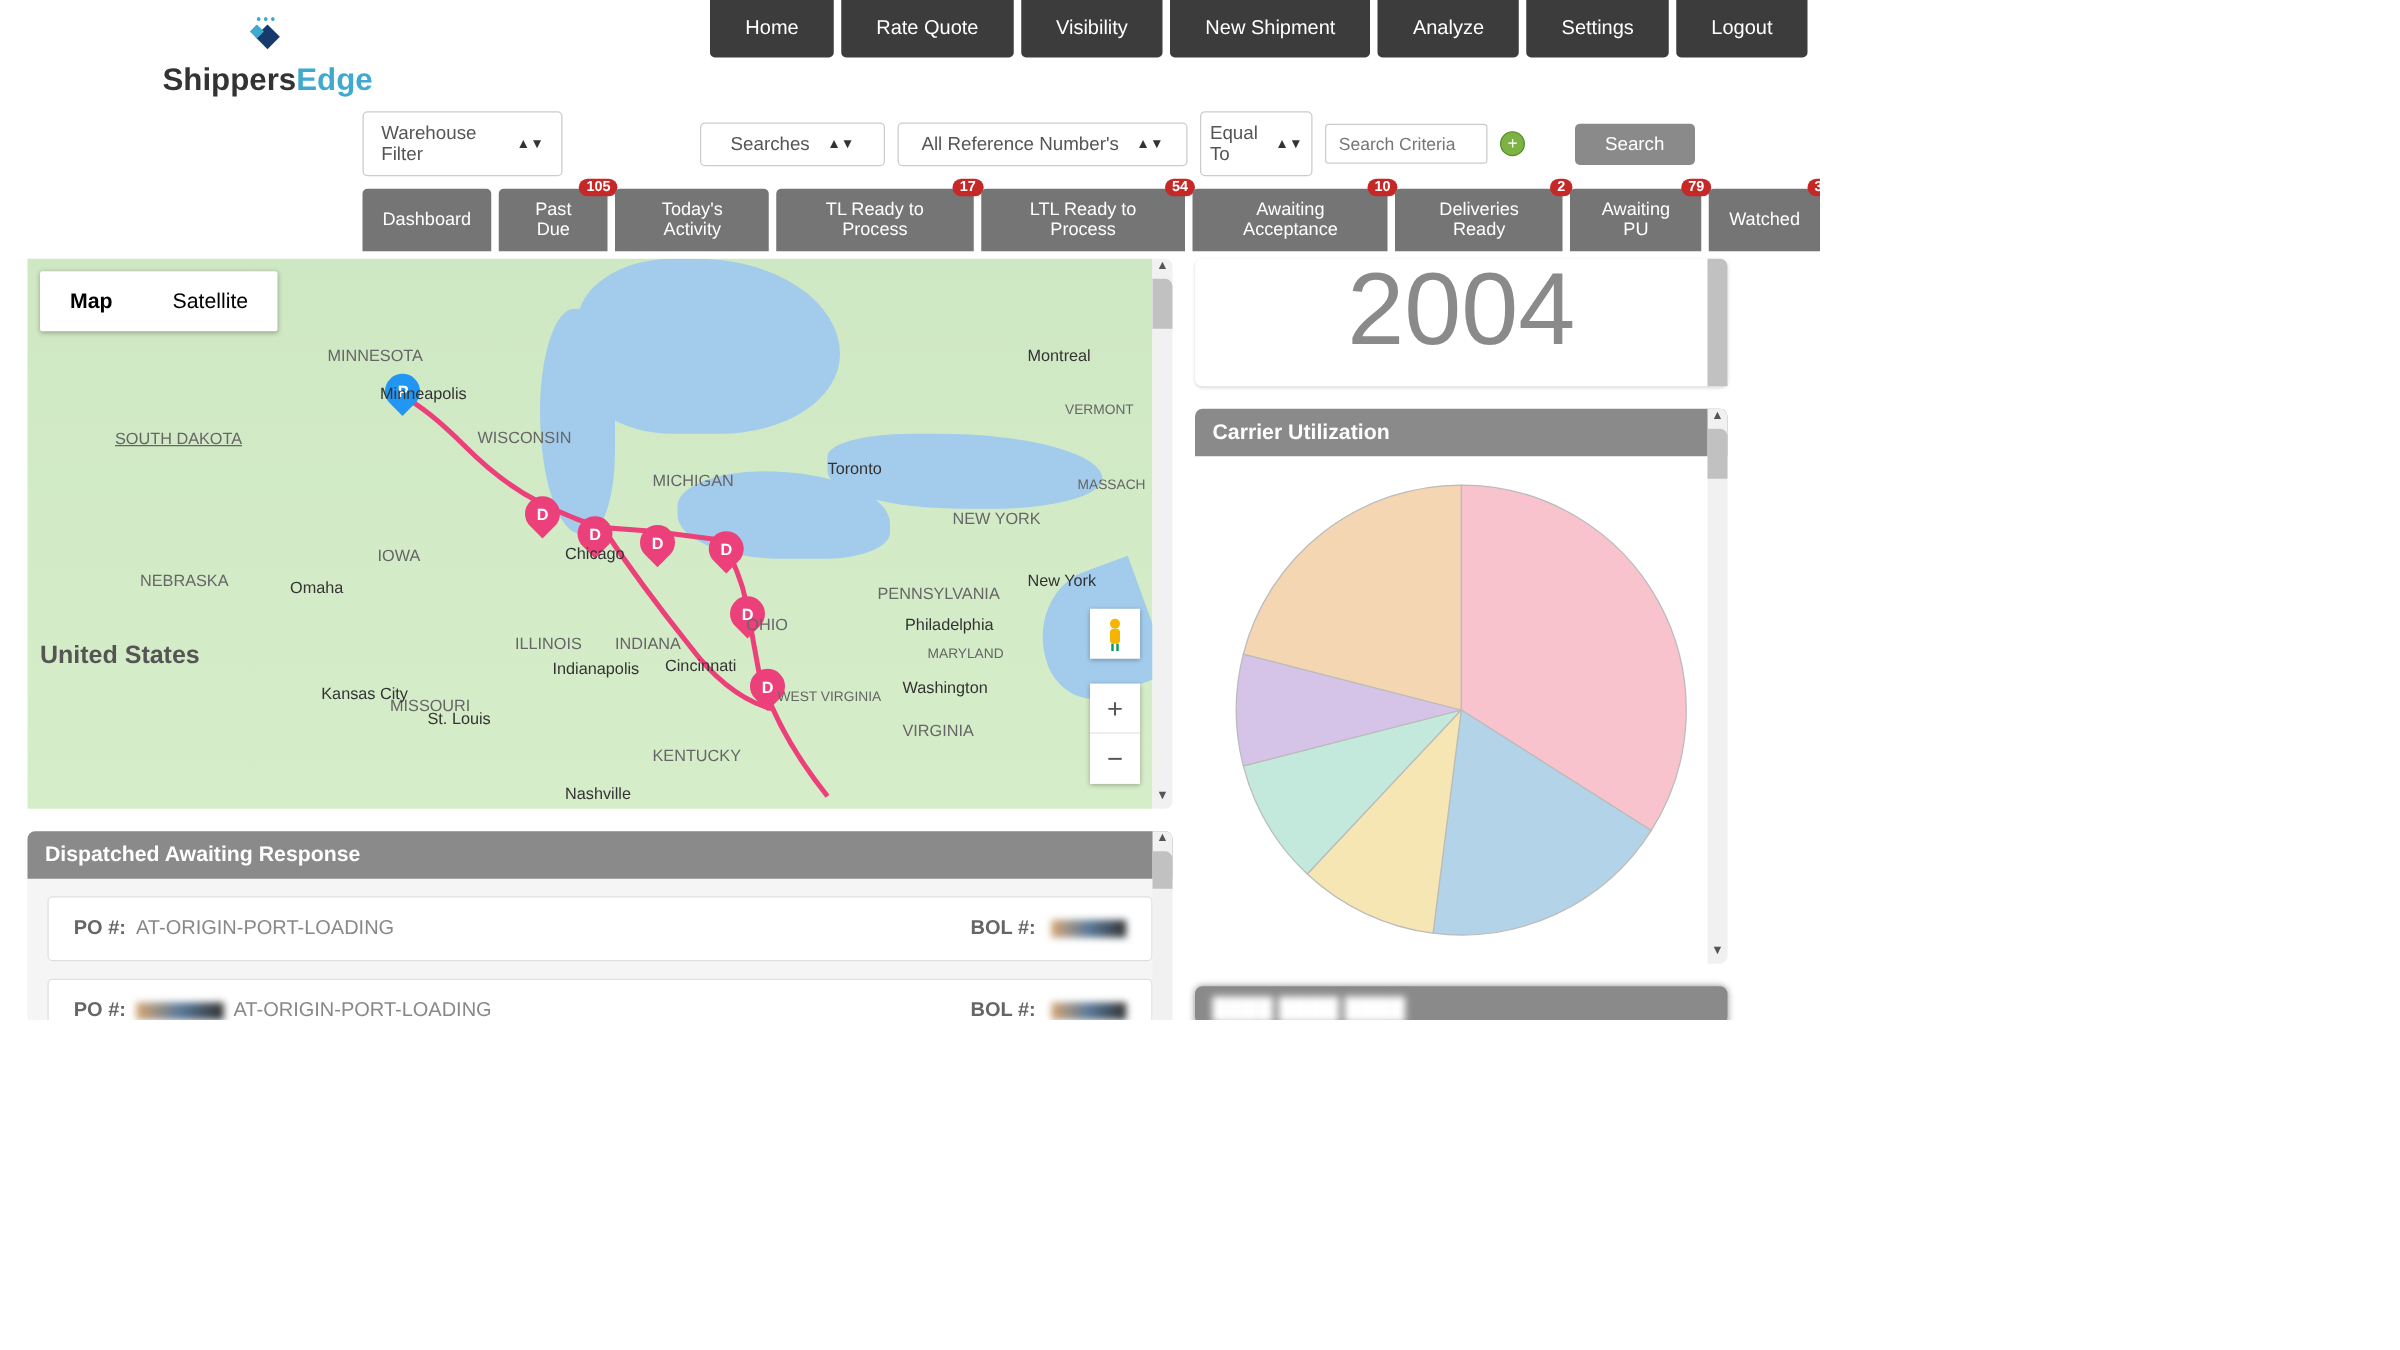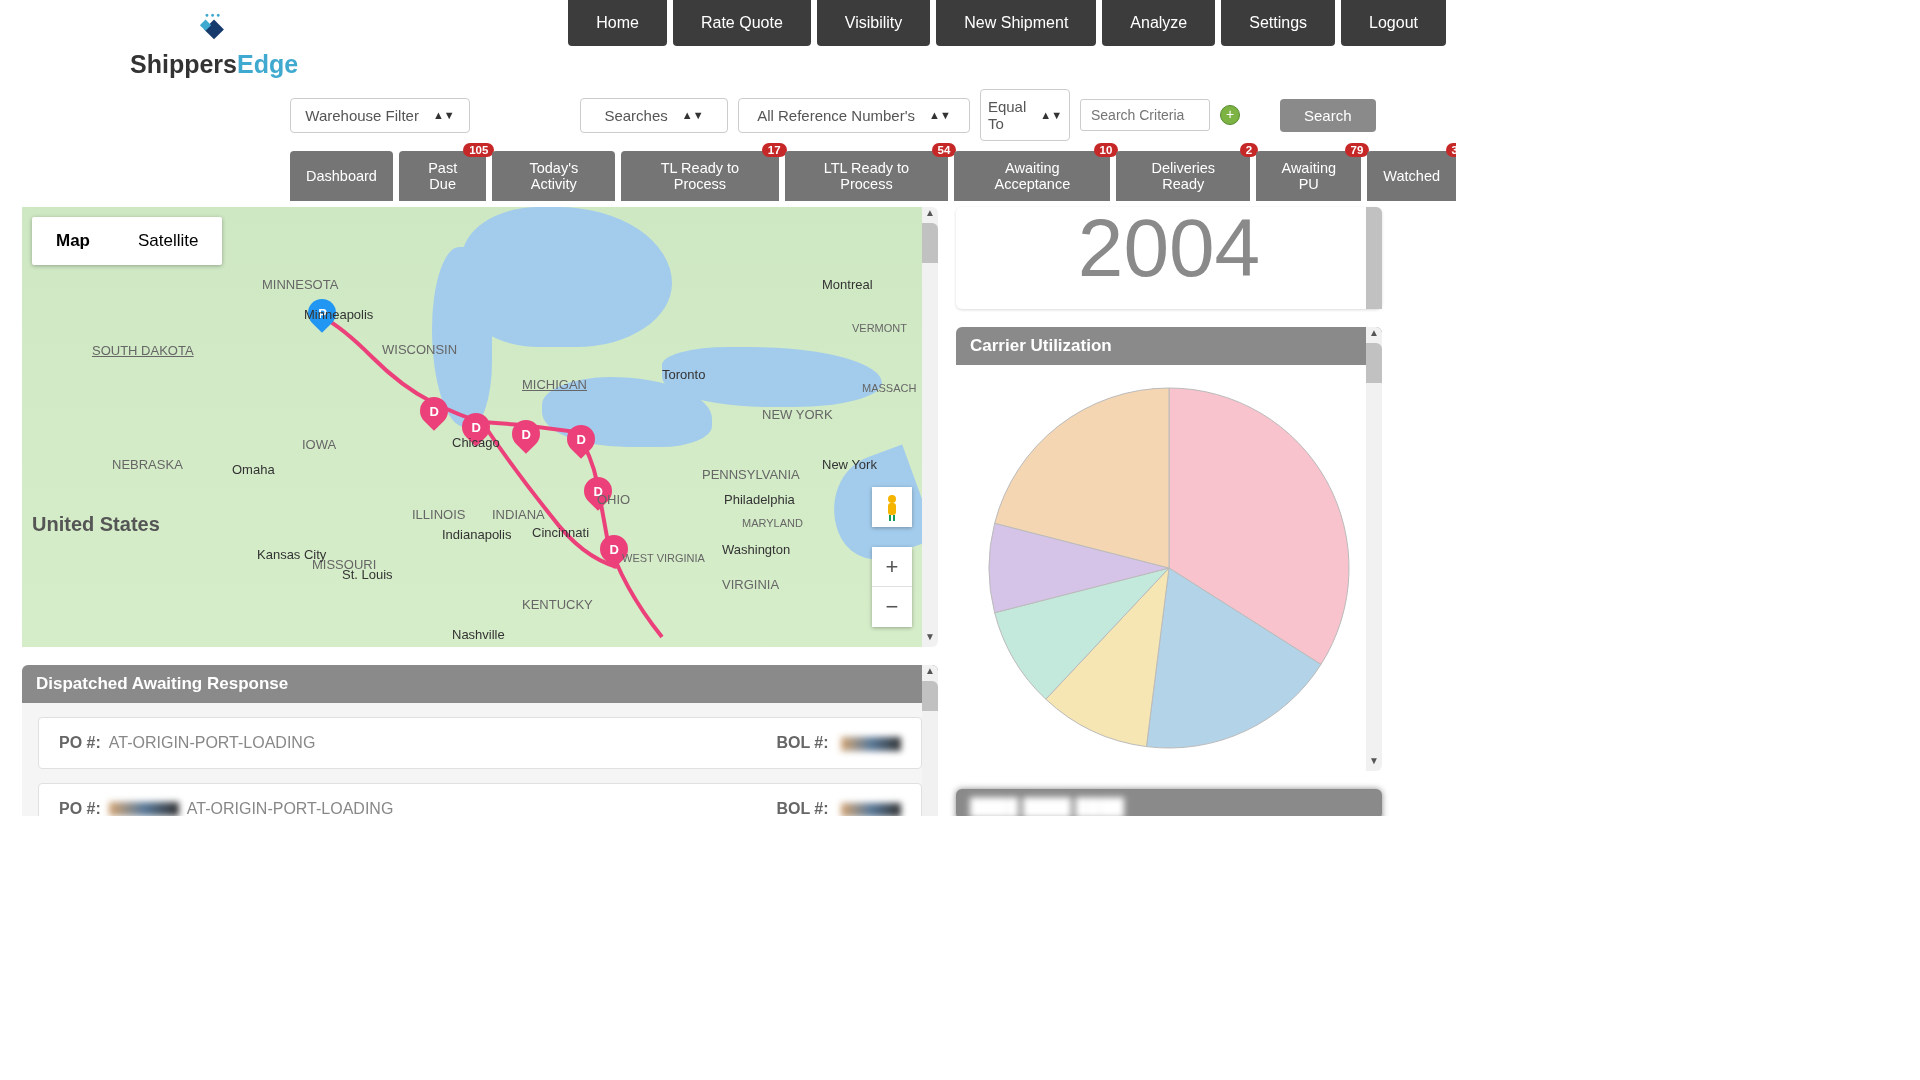--- a/index.html
+++ b/index.html
@@ -11,21 +11,21 @@
 .logo-text { font-size: 25px; font-weight: 600; margin-top: 2px; }
 .logo-t1 { color: #333; }
 .logo-t2 { color: #3fa9cf; }
 
 .nav { display: flex; gap: 6px; margin-left: auto; margin-right: 10px; }
 .nav-btn { background: #3c3c3c; color: #fff; border: none; padding: 14px 28px; font-size: 16px; cursor: pointer; border-radius: 0 0 4px 4px; }
 
 .filterbar { display: flex; align-items: center; gap: 10px; padding: 10px 10px 10px 290px; }
 .dropdown { background: #fff; border: 1px solid #ccc; border-radius: 4px; padding: 8px 14px; font-size: 15px; color: #555; cursor: pointer; display: flex; align-items: center; justify-content: center; gap: 14px; }
 .dropdown .caret { font-size: 11px; color: #333; }
-.dd-wh { width: 180px; }
+.dd-wh { width: 160px; }
 .dd-sr { width: 148px; margin-left: 100px; }
 .dd-ref { width: 232px; }
 .dd-eq { width: 90px; }
 .search-input { border: 1px solid #ccc; border-radius: 3px; padding: 7px 10px; font-size: 14px; width: 130px; }
 .add-btn { width: 20px; height: 20px; border-radius: 50%; background: #7cb342; border: 1px solid #558b2f; color: #fff; font-size: 14px; line-height: 16px; text-align: center; cursor: pointer; }
 .search-btn { background: #8a8a8a; color: #fff; border: none; border-radius: 4px; padding: 8px 24px; font-size: 15px; cursor: pointer; margin-left: 30px; }
 
 .tabbar { display: flex; gap: 6px; padding: 0 0 0 290px; }
 .tab { position: relative; background: #757575; color: #fff; border: none; padding: 9px 16px; font-size: 14.5px; cursor: pointer; border-radius: 4px 4px 0 0; }
 .badge { position: absolute; top: -8px; right: -8px; background: #c62828; color: #fff; border-radius: 10px; font-size: 11.5px; padding: 1px 6px; font-weight: 600; }
@@ -161,21 +161,21 @@
         <div class="marker marker-d" style="left:562px;top:270px;">
             <span>D</span>
           </div>
         <div class="marker marker-d" style="left:578px;top:328px;">
             <span>D</span>
           </div>
 
         <div class="maplabel big" style="left:10px;top:306px;">United States</div>
         <div class="maplabel" style="left:240px;top:70px;">MINNESOTA</div>
         <div class="maplabel" style="left:360px;top:135px;">WISCONSIN</div>
-        <div class="maplabel" style="left:500px;top:170px;text-decoration:underline;">MICHIGAN</div>
+        <div class="maplabel" style="left:500px;top:170px;">MICHIGAN</div>
         <div class="maplabel" style="left:280px;top:230px;">IOWA</div>
         <div class="maplabel" style="left:90px;top:250px;">NEBRASKA</div>
         <div class="maplabel" style="left:70px;top:136px;text-decoration:underline;">SOUTH DAKOTA</div>
         <div class="maplabel" style="left:390px;top:300px;">ILLINOIS</div>
         <div class="maplabel" style="left:470px;top:300px;">INDIANA</div>
         <div class="maplabel" style="left:575px;top:285px;">OHIO</div>
         <div class="maplabel" style="left:680px;top:260px;">PENNSYLVANIA</div>
         <div class="maplabel" style="left:740px;top:200px;">NEW YORK</div>
         <div class="maplabel" style="left:290px;top:350px;">MISSOURI</div>
         <div class="maplabel" style="left:500px;top:390px;">KENTUCKY</div>

